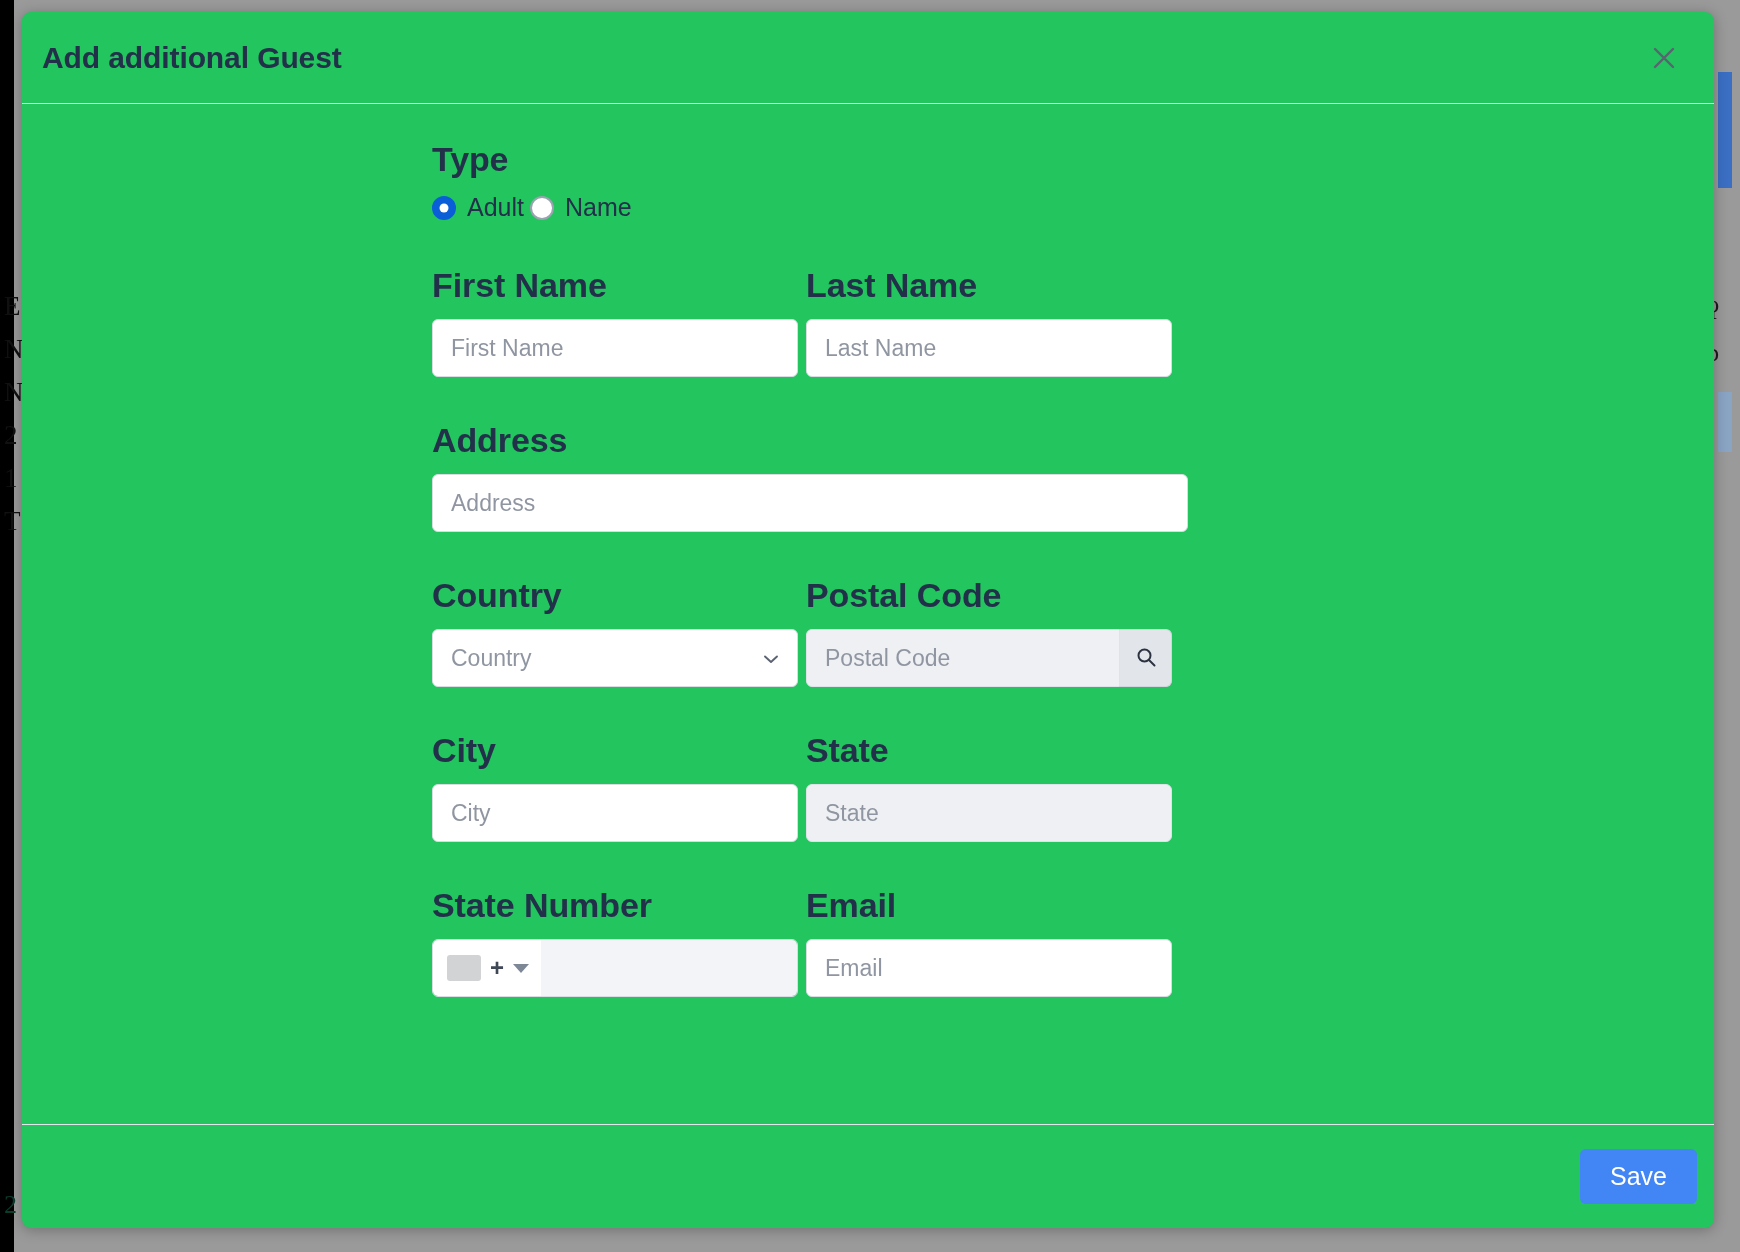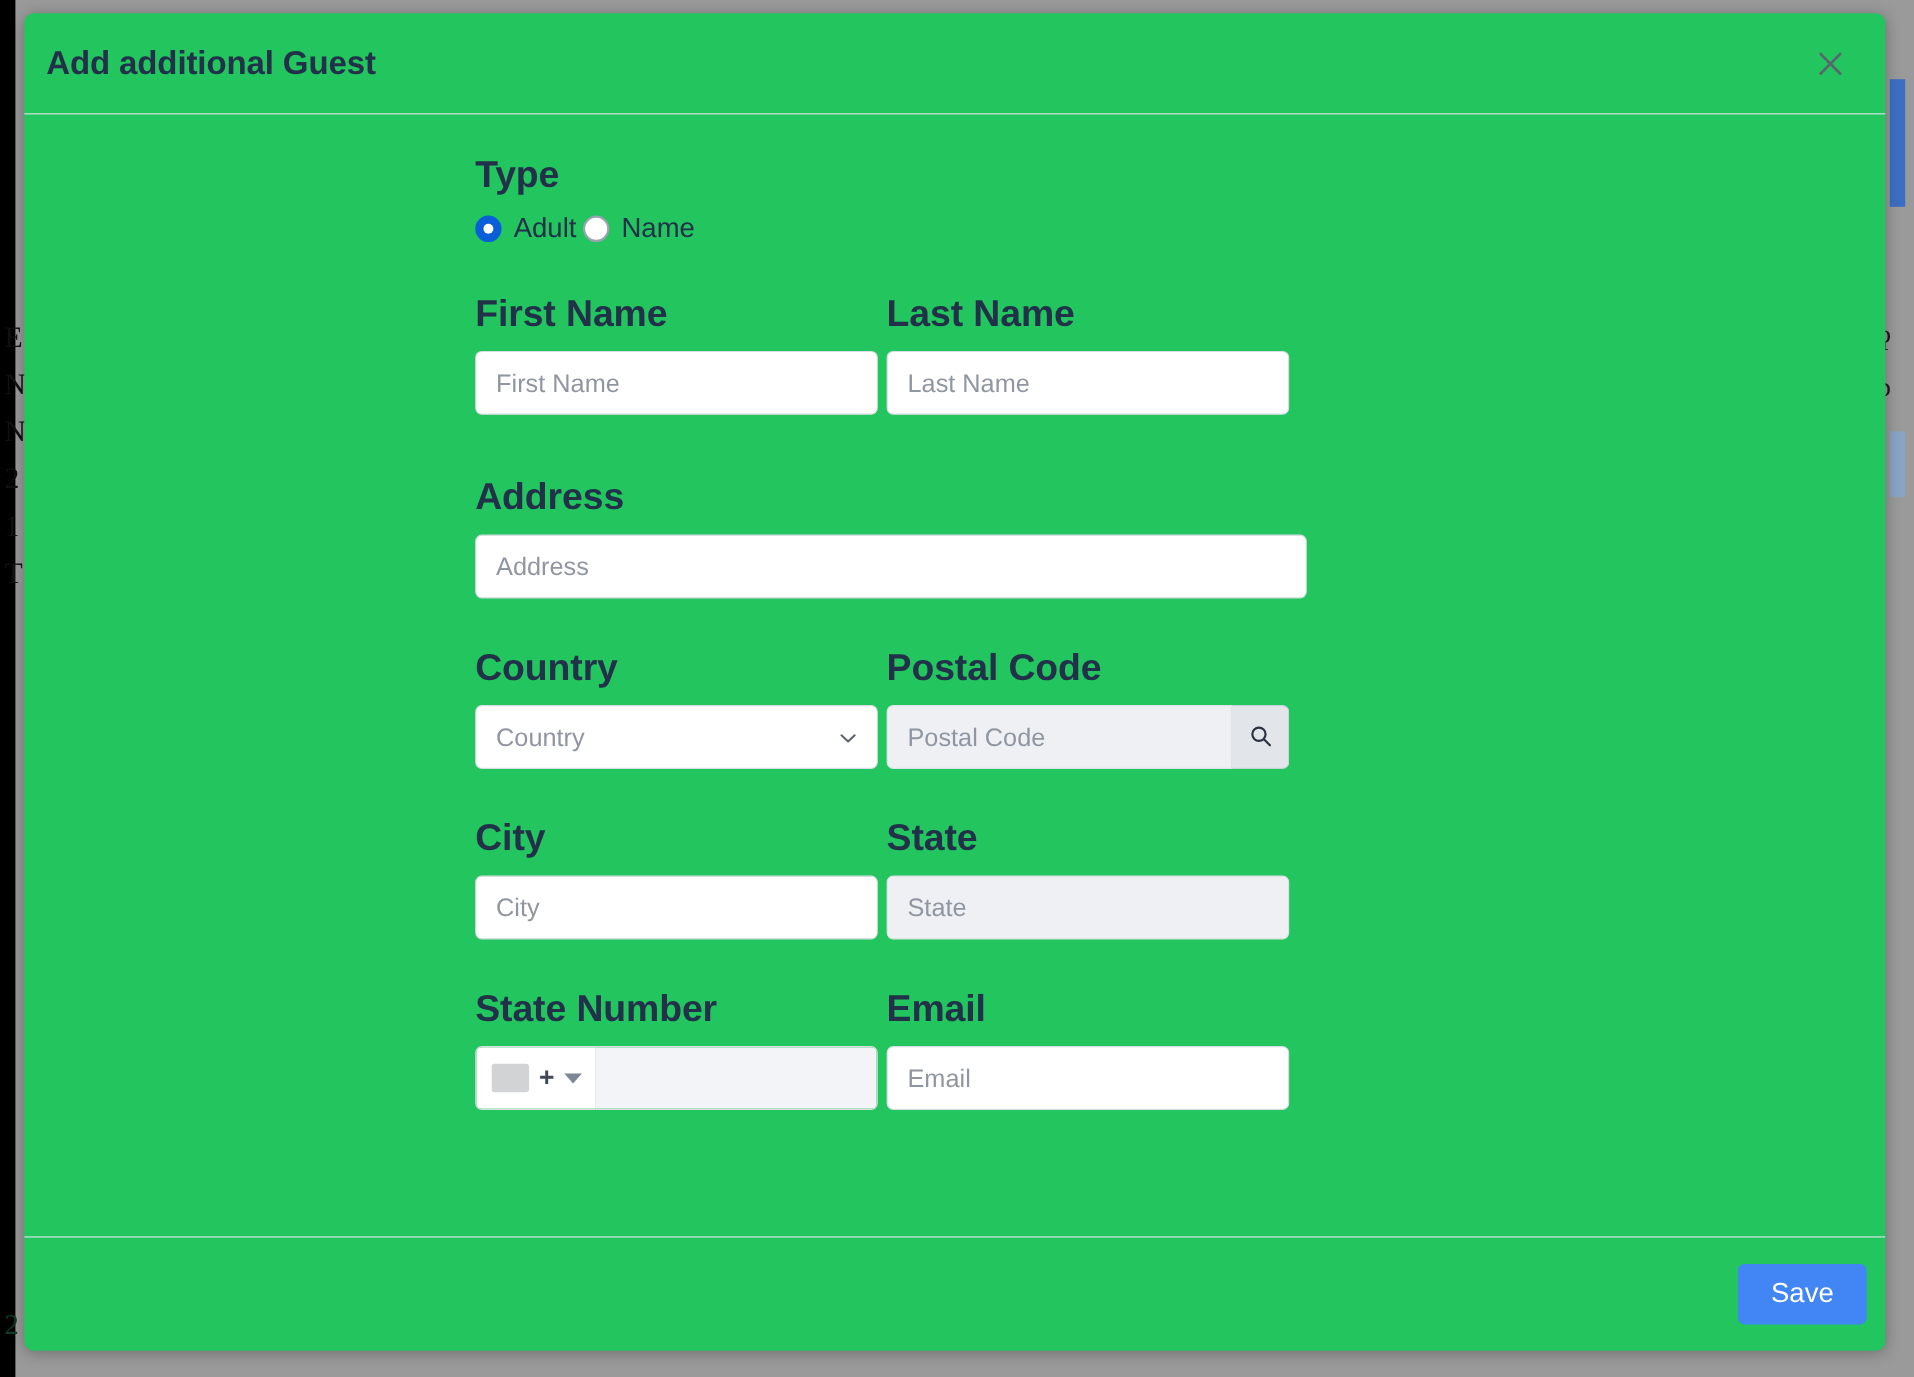--- a/index.html
+++ b/index.html
@@ -127,21 +127,21 @@
     margin-bottom: 14px;
     letter-spacing: -0.1px;
   }
 
   .form-row {
     display: flex;
     gap: 8px;
     margin-bottom: 44px;
   }
   .col-half { width: 366px; flex: 0 0 366px; }
-  .col-full { width: 756px; flex: 0 0 756px; margin-top: 12px; }
+  .col-full { width: 756px; flex: 0 0 756px; }
 
   
   #type-block { margin-bottom: 44px; }
   #radio-group {
     display: flex;
     align-items: flex-start;
     gap: 6px;
   }
   .radio-option {
     display: flex;

